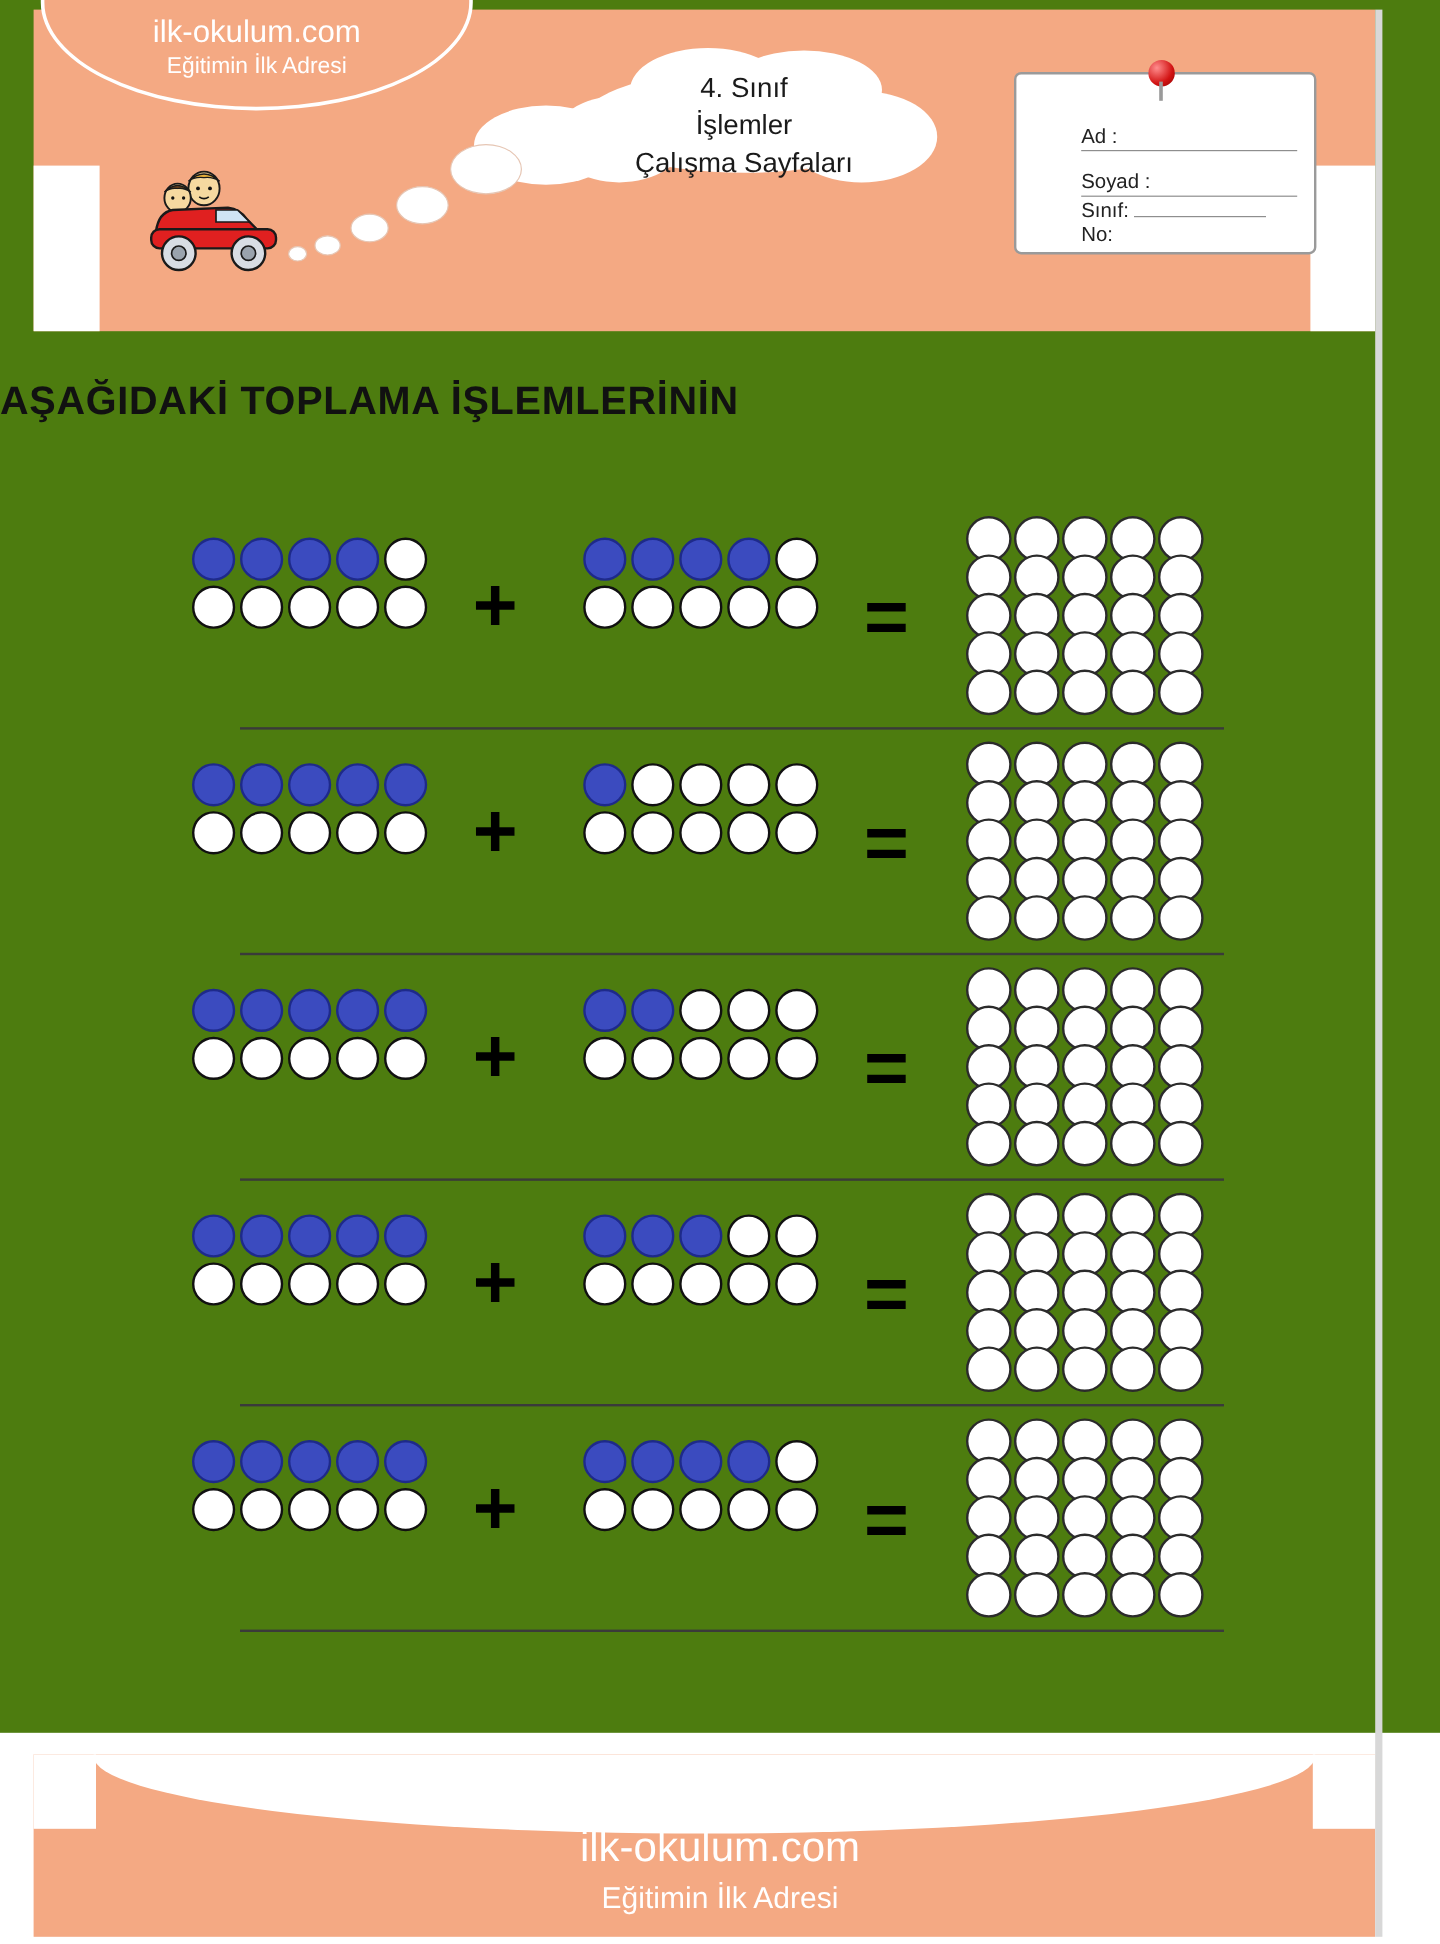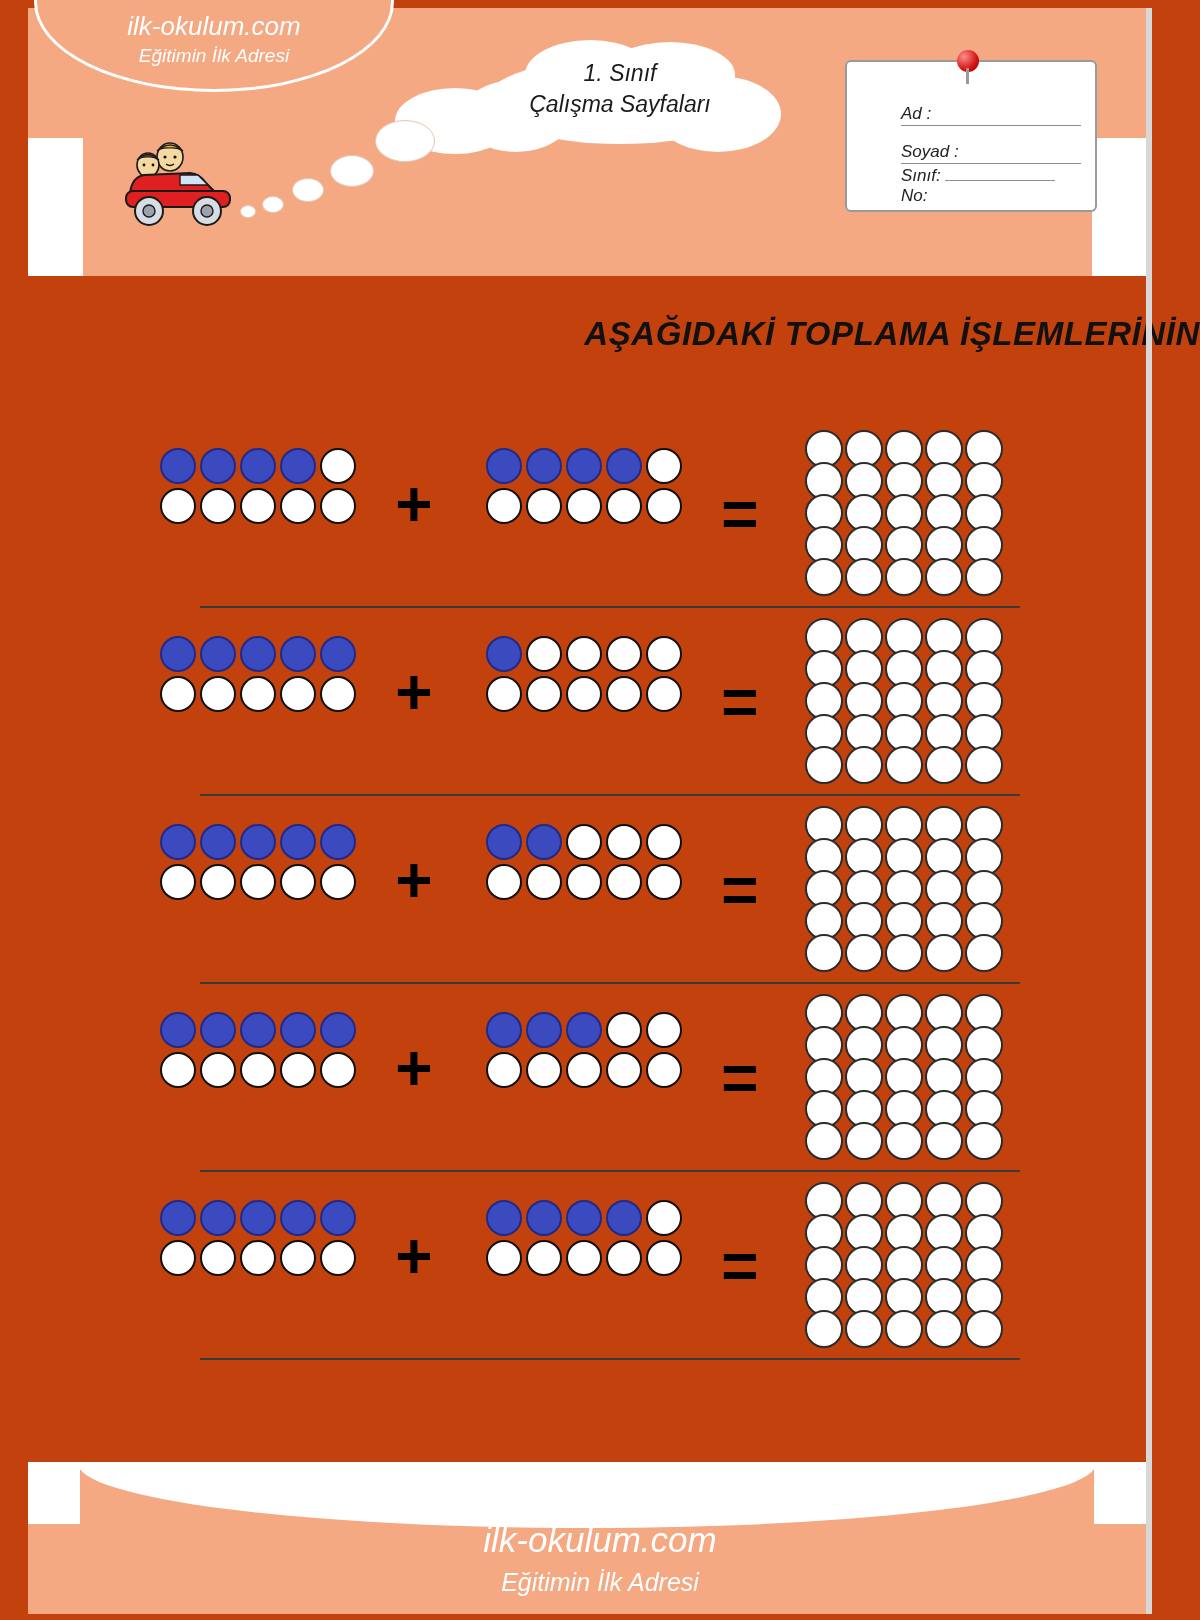--- a/index.html
+++ b/index.html
@@ -11,23 +11,22 @@
     height: 1620px;
     background: #ffffff;
     font-family: "Liberation Sans", sans-serif;
     position: relative;
     overflow: hidden;
   }
   .page {
     position: absolute;
     left: 0; top: 0;
     width: 1200px;
-    height: 1620px;
-    background: #c2410c;
-    font-style: italic;
+    height: 1444px;
+    background: #4d7c0f;
   }
 
   
   .header-band {
     position: absolute;
     left: 28px;
     top: 8px;
     width: 1118px;
     height: 268px;
     background: #f4a983;
@@ -160,21 +159,21 @@
     left: 11px; top: 18px;
     width: 3px; height: 16px;
     background: #9a9a9a;
   }
 
   
   .worksheet-title {
     position: absolute;
     left: 0; right: 0;
     top: 310px;
-    text-align: right;
+    text-align: left;
     font-size: 33px;
     font-weight: bold;
     letter-spacing: 0.6px;
     color: #111111;
     line-height: 1.45;
     font-family: "Liberation Sans", sans-serif;
   }
 
   
   .rows {
@@ -322,21 +321,22 @@
 
   <div class="cloud">
     <div class="blob" style="left:30px; top:18px; width:270px; height:86px;"></div>
     <div class="blob" style="left:6px; top:40px; width:110px; height:72px;"></div>
     <div class="blob" style="left:200px; top:36px; width:126px; height:76px;"></div>
     <div class="blob" style="left:70px; top:0px; width:130px; height:70px;"></div>
     <div class="blob" style="left:150px; top:2px; width:130px; height:66px;"></div>
     <div class="blob" style="left:-60px; top:48px; width:120px; height:66px;"></div>
   </div>
   <div class="cloud-text">
-    <div>1. Sınıf</div>
+    <div>4. Sınıf</div>
+    <div>İşlemler</div>
     <div>Çalışma Sayfaları</div>
   </div>
 
   <div class="puff" style="left:375px; top:120px; width:58px; height:40px;"></div>
   <div class="puff" style="left:330px; top:155px; width:42px; height:30px;"></div>
   <div class="puff" style="left:292px; top:178px; width:30px; height:22px;"></div>
   <div class="puff" style="left:262px; top:196px; width:20px; height:15px;"></div>
   <div class="puff" style="left:240px; top:205px; width:14px; height:11px;"></div>
 
   <svg class="car" viewBox="0 0 120 105">

